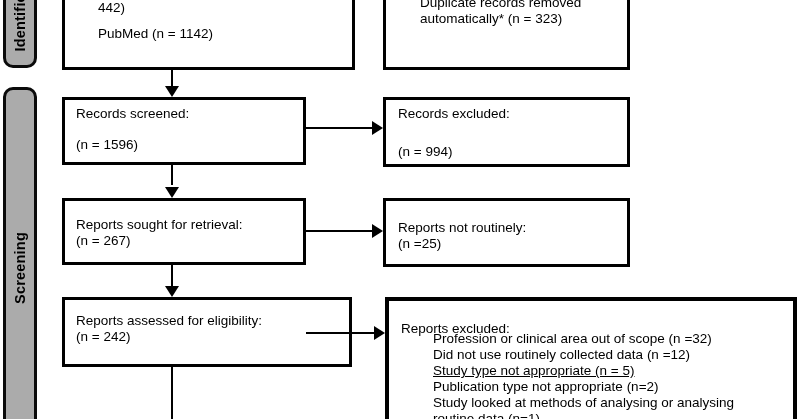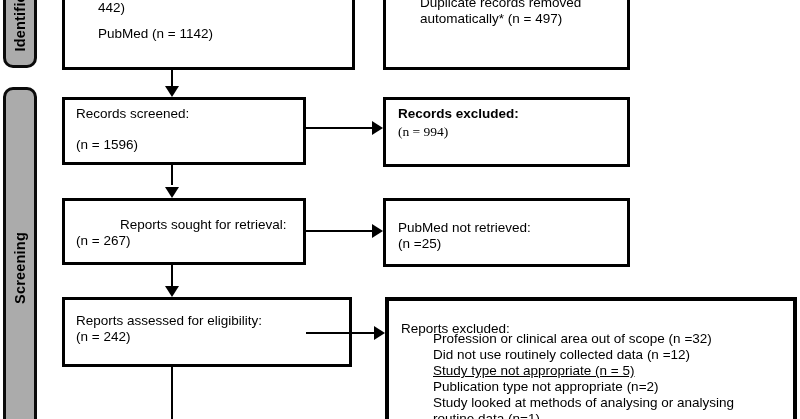--- a/index.html
+++ b/index.html
@@ -66,46 +66,46 @@
 <div class="bar" style="top:87px;height:362px;">
   <span class="rot">Screening</span>
 </div>
 
 <div class="box" style="left:62px;top:-62px;width:293px;height:132px;">
   <div class="txt" style="left:33px;top:59px;">442)</div>
   <div class="txt" style="left:33px;top:85px;">PubMed (n = 1142)</div>
 </div>
 <div class="box" style="left:383px;top:-62px;width:247px;height:132px;">
   <div class="txt" style="left:34px;top:54px;">Duplicate records removed</div>
-  <div class="txt" style="left:34px;top:70px;">automatically* (n = 497)</div>
+  <div class="txt" style="left:34px;top:70px;">automatically* (n = 323)</div>
 </div>
 
 <div class="vline" style="left:171px;top:70px;height:17px;"></div>
 <div class="head-down" style="left:165px;top:86px;"></div>
 
 <div class="box" style="left:62px;top:97px;width:244px;height:68px;padding-left:28px;">
   <div class="txt" style="left:11px;top:6px;">Records screened:</div>
   <div class="txt" style="left:11px;top:37px;">(n = 1596)</div>
 </div>
 <div class="box" style="left:383px;top:97px;width:247px;height:70px;">
-  <div class="txt" style="left:12px;top:6px;font-weight:bold;">Records excluded:</div>
-  <div class="txt" style="left:12px;top:24px;font-family:Liberation Serif, serif;">(n = 994)</div>
+  <div class="txt" style="left:12px;top:6px;">Records excluded:</div>
+  <div class="txt" style="left:12px;top:44px;">(n = 994)</div>
 </div>
 <div class="hline" style="left:306px;top:127px;width:68px;"></div>
 <div class="head-right" style="left:372px;top:121px;"></div>
 
 <div class="vline" style="left:171px;top:165px;height:20px;"></div>
 <div class="head-down" style="left:165px;top:187px;"></div>
 
 <div class="box" style="left:62px;top:198px;width:244px;height:67px;">
-  <div class="txt" style="left:11px;top:16px;margin-left:44px;">Reports sought for retrieval:</div>
+  <div class="txt" style="left:11px;top:16px;">Reports sought for retrieval:</div>
   <div class="txt" style="left:11px;top:32px;">(n = 267)</div>
 </div>
 <div class="box" style="left:383px;top:198px;width:247px;height:69px;">
-  <div class="txt" style="left:12px;top:19px;">PubMed not retrieved:</div>
+  <div class="txt" style="left:12px;top:19px;">Reports not routinely:</div>
   <div class="txt" style="left:12px;top:35px;">(n =25)</div>
 </div>
 <div class="hline" style="left:306px;top:230px;width:68px;"></div>
 <div class="head-right" style="left:372px;top:224px;"></div>
 
 <div class="vline" style="left:171px;top:265px;height:22px;"></div>
 <div class="head-down" style="left:165px;top:286px;"></div>
 
 <div class="box" style="left:62px;top:297px;width:290px;height:70px;">
   <div class="txt" style="left:11px;top:13px;">Reports assessed for eligibility:</div>

